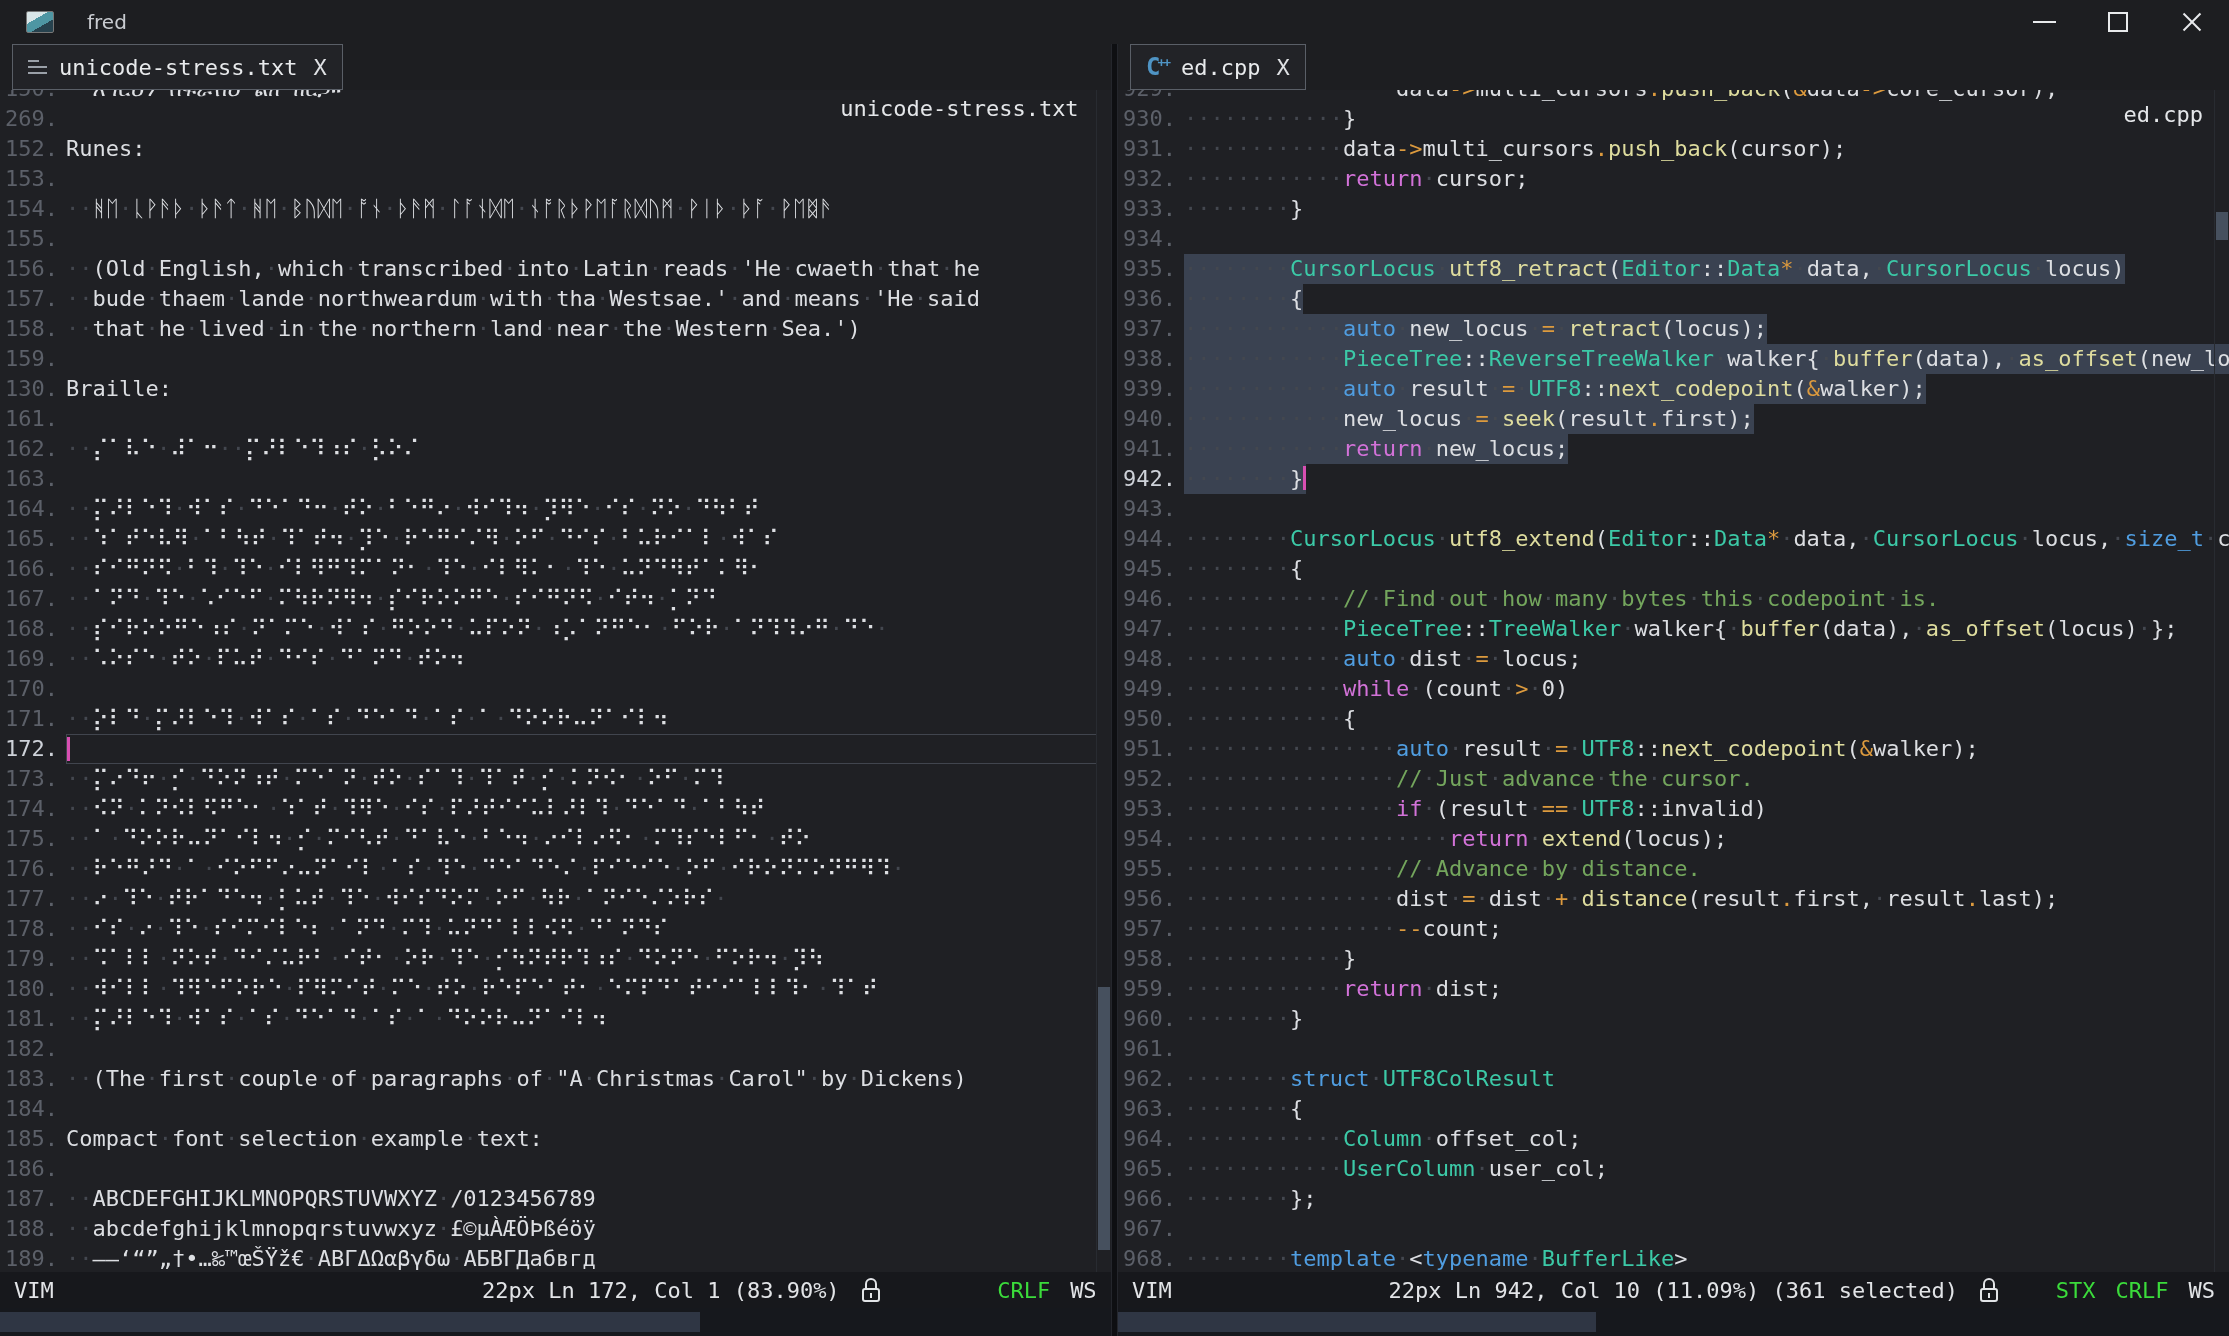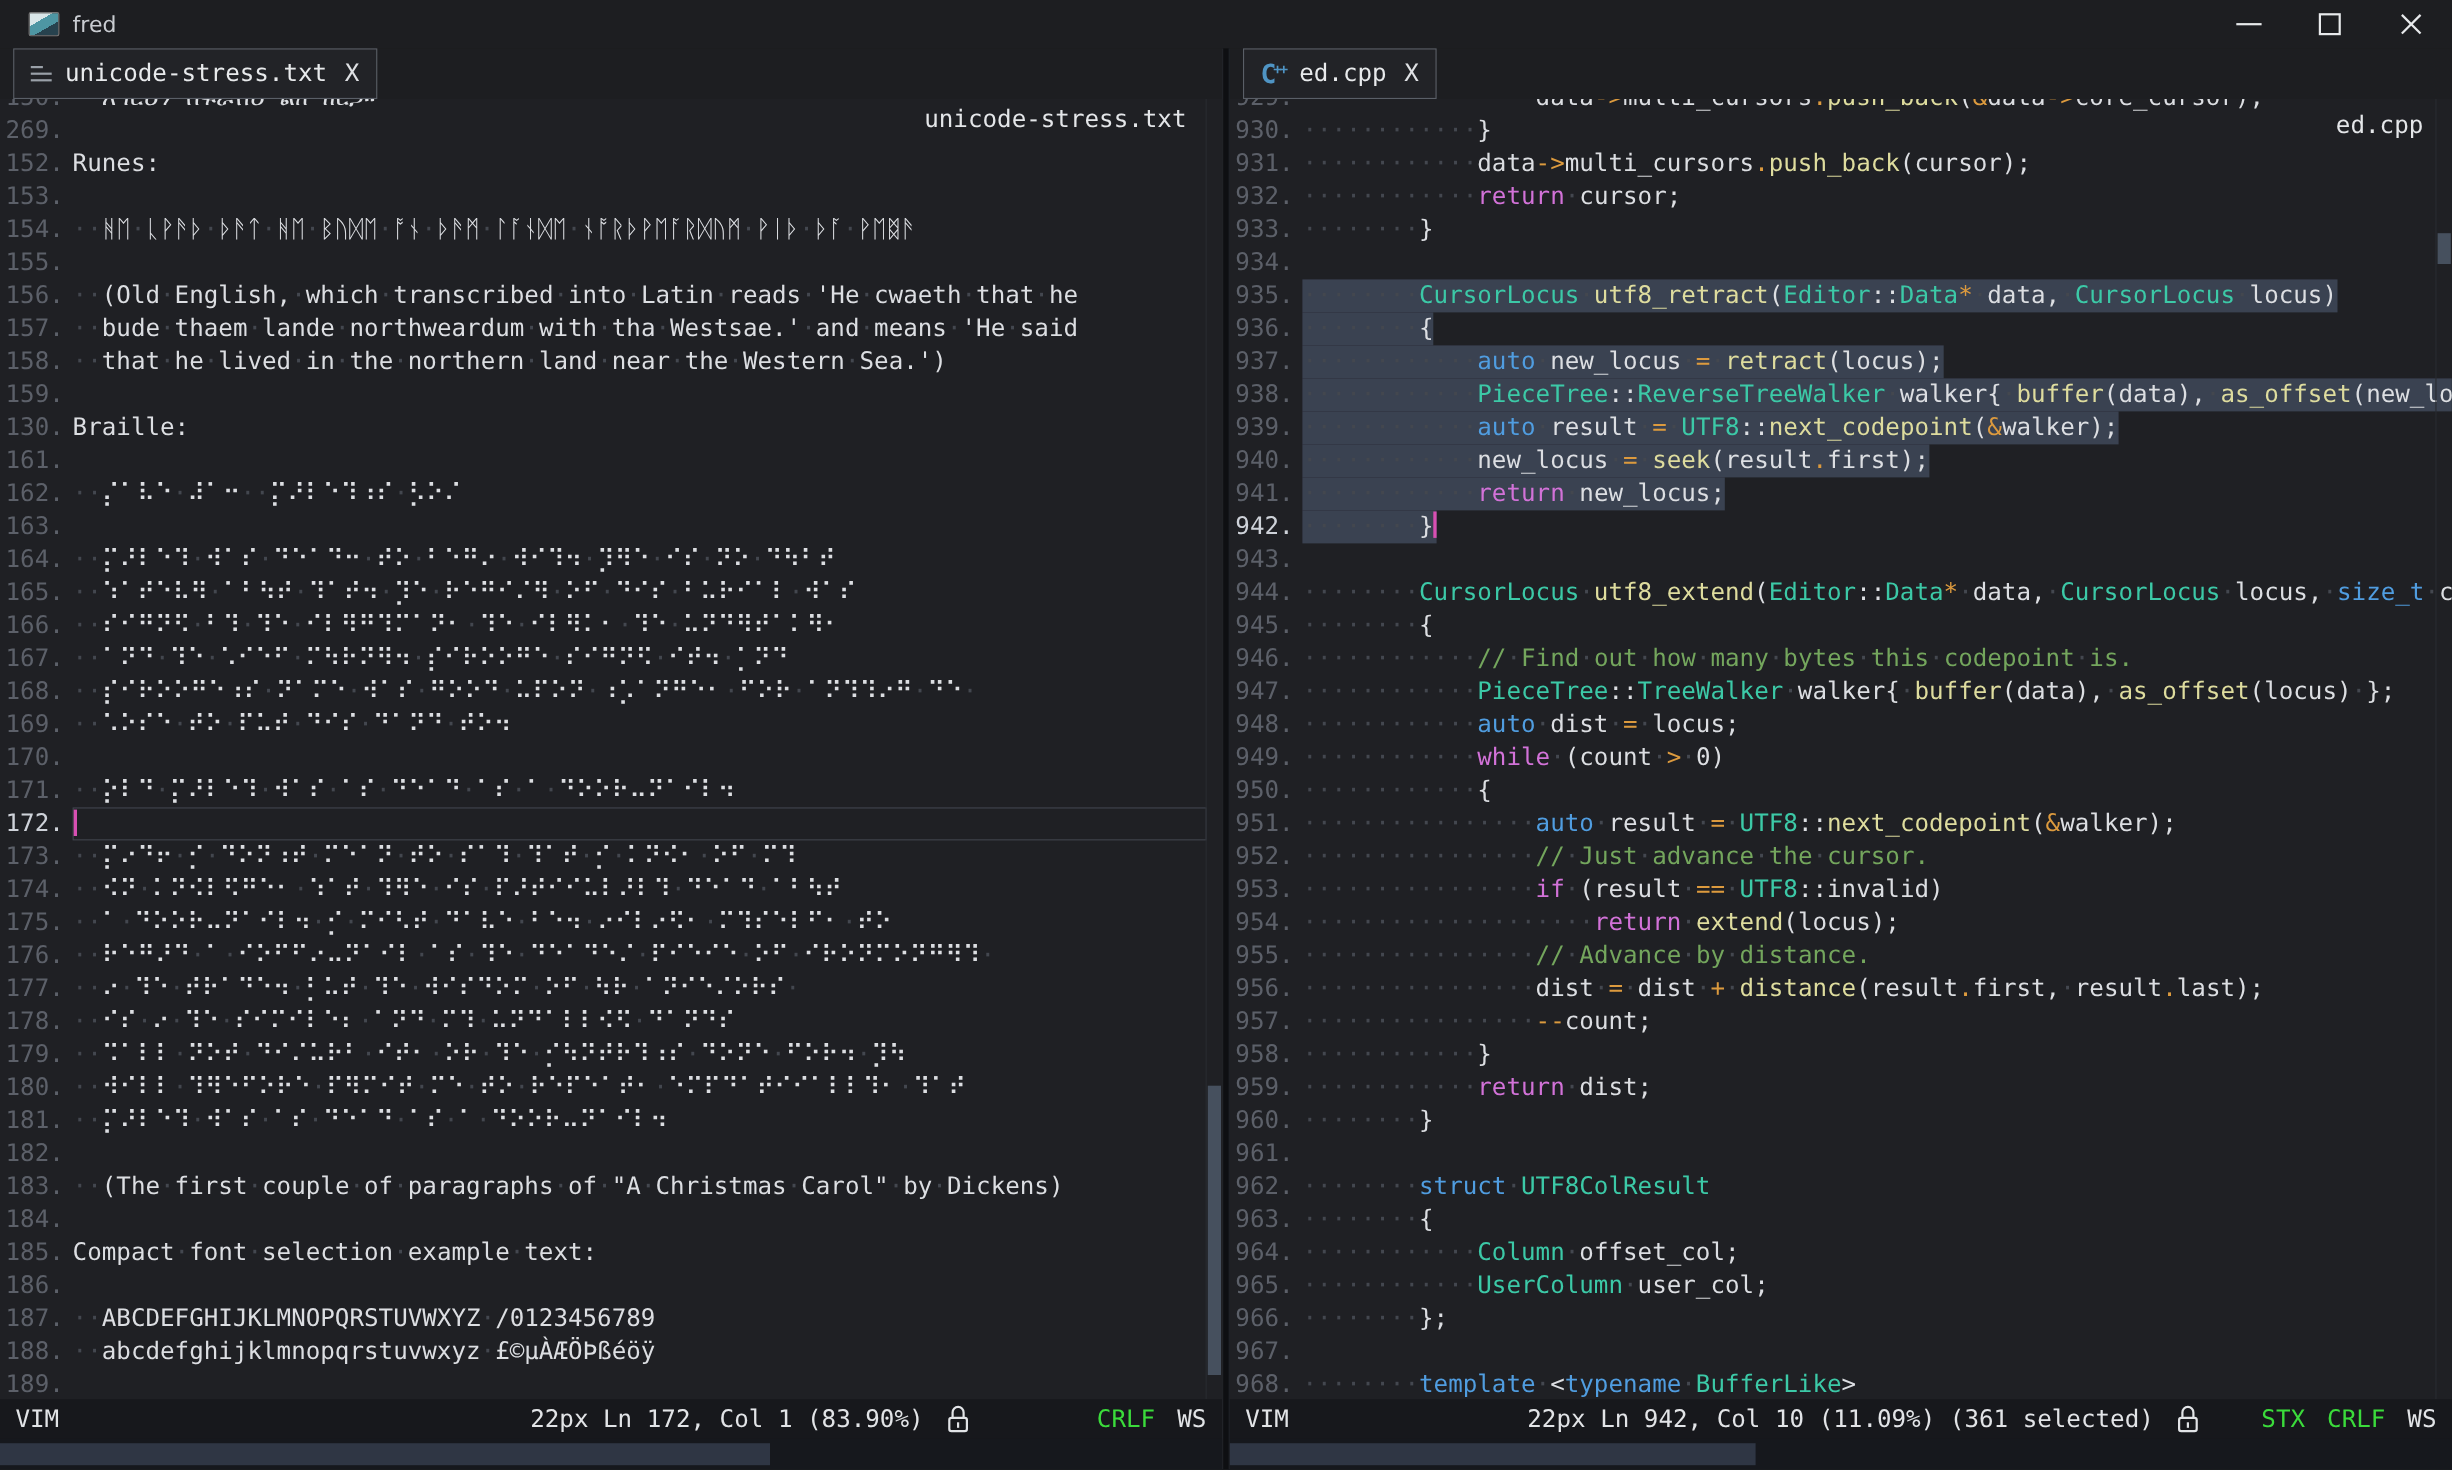--- a/index.html
+++ b/index.html
@@ -1,19 +1,19 @@
 <!DOCTYPE html>
 <html><head>
 <meta charset="utf-8">
 <style>
   html,body{margin:0;padding:0;}
   body{width:2229px;height:1336px;background:#1d1e21;overflow:hidden;
        font-family:"DejaVu Sans Mono","DejaVu Sans",monospace;}
   
-  .titlebar{height:44px;display:flex;align-items:center;background:#1d1e21;padding-left:26px;gap:12px;}
+  .titlebar{height:44px;display:flex;align-items:center;background:#1d1e21;padding-left:26px;gap:33px;}
   .appicon{width:26px;height:20px;border-radius:2px;
     background:linear-gradient(150deg,#d9e6e8 0%,#d9e6e8 34%,#4e96a3 34%,#4e96a3 64%,#27424e 64%);
     border:1px solid #777;}
   .apptitle{color:#c9ccd1;font:20px "DejaVu Sans",sans-serif;}
   .winbtns{margin-left:auto;display:flex;}
   .winbtn{width:74px;height:44px;display:flex;align-items:center;justify-content:center;}
   .min-glyph{width:23px;height:2px;background:#e8eaec;}
   .max-glyph{width:16px;height:16px;border:2px solid #e8eaec;}
   .close-glyph{position:relative;width:22px;height:22px;}
   .close-glyph::before,.close-glyph::after{content:"";position:absolute;left:-1px;top:10px;width:24px;height:2px;background:#e8eaec;}
@@ -139,21 +139,21 @@
           <div class="line"><span class="ln">179.</span><span class="code"><span class="tk-n"><span class="ws">·</span><span class="ws">·</span>⠩⠁⠇⠇<span class="ws">·</span>⠝⠕⠞<span class="ws">·</span>⠙⠊⠌⠥⠗⠃<span class="ws">·</span>⠊⠞⠂<span class="ws">·</span>⠕⠗<span class="ws">·</span>⠹⠑<span class="ws">·</span>⡊⠳⠝⠞⠗⠹⠰⠎<span class="ws">·</span>⠙⠕⠝⠑<span class="ws">·</span>⠋⠕⠗⠲<span class="ws">·</span>⡹⠳</span></span></div>
           <div class="line"><span class="ln">180.</span><span class="code"><span class="tk-n"><span class="ws">·</span><span class="ws">·</span>⠺⠊⠇⠇<span class="ws">·</span>⠹⠻⠑⠋⠕⠗⠑<span class="ws">·</span>⠏⠻⠍⠊⠞<span class="ws">·</span>⠍⠑<span class="ws">·</span>⠞⠕<span class="ws">·</span>⠗⠑⠏⠑⠁⠞⠂<span class="ws">·</span>⠑⠍⠏⠙⠁⠞⠊⠊⠁⠇⠇⠹⠂<span class="ws">·</span>⠹⠁⠞</span></span></div>
           <div class="line"><span class="ln">181.</span><span class="code"><span class="tk-n"><span class="ws">·</span><span class="ws">·</span>⡍⠜⠇⠑⠹<span class="ws">·</span>⠺⠁⠎<span class="ws">·</span>⠁⠎<span class="ws">·</span>⠙⠑⠁⠙<span class="ws">·</span>⠁⠎<span class="ws">·</span>⠁<span class="ws">·</span>⠙⠕⠕⠗⠤⠝⠁⠊⠇⠲</span></span></div>
           <div class="line"><span class="ln">182.</span><span class="code"><span class="tk-n"></span></span></div>
           <div class="line"><span class="ln">183.</span><span class="code"><span class="tk-n"><span class="ws">·</span><span class="ws">·</span>(The<span class="ws">·</span>first<span class="ws">·</span>couple<span class="ws">·</span>of<span class="ws">·</span>paragraphs<span class="ws">·</span>of<span class="ws">·</span>"A<span class="ws">·</span>Christmas<span class="ws">·</span>Carol"<span class="ws">·</span>by<span class="ws">·</span>Dickens)</span></span></div>
           <div class="line"><span class="ln">184.</span><span class="code"><span class="tk-n"></span></span></div>
           <div class="line"><span class="ln">185.</span><span class="code"><span class="tk-n">Compact<span class="ws">·</span>font<span class="ws">·</span>selection<span class="ws">·</span>example<span class="ws">·</span>text:</span></span></div>
           <div class="line"><span class="ln">186.</span><span class="code"><span class="tk-n"></span></span></div>
           <div class="line"><span class="ln">187.</span><span class="code"><span class="tk-n"><span class="ws">·</span><span class="ws">·</span>ABCDEFGHIJKLMNOPQRSTUVWXYZ<span class="ws">·</span>/0123456789</span></span></div>
           <div class="line"><span class="ln">188.</span><span class="code"><span class="tk-n"><span class="ws">·</span><span class="ws">·</span>abcdefghijklmnopqrstuvwxyz<span class="ws">·</span>£©µÀÆÖÞßéöÿ</span></span></div>
-          <div class="line"><span class="ln">189.</span></div>
+          <div class="line"><span class="ln">189.</span><span class="code"><span class="tk-n"><span class="ws">·</span><span class="ws">·</span>–—‘“”„†•…‰™œŠŸž€<span class="ws">·</span>ΑΒΓΔΩαβγδω<span class="ws">·</span>АБВГДабвгд</span></span></div>
         </div>
       <div class="overlay l">unicode-stress.txt</div>
       <div class="vscroll">
         <div class="vthumb" id="lv-thumb" style="top: 75.9%; height: 22.2%;"></div>
       </div>
     </div>
     <div class="statusbar">
       <span>VIM</span>
       <span class="sb-spacer"></span>
       <span>22px Ln 172, Col 1 (83.90%)</span>

